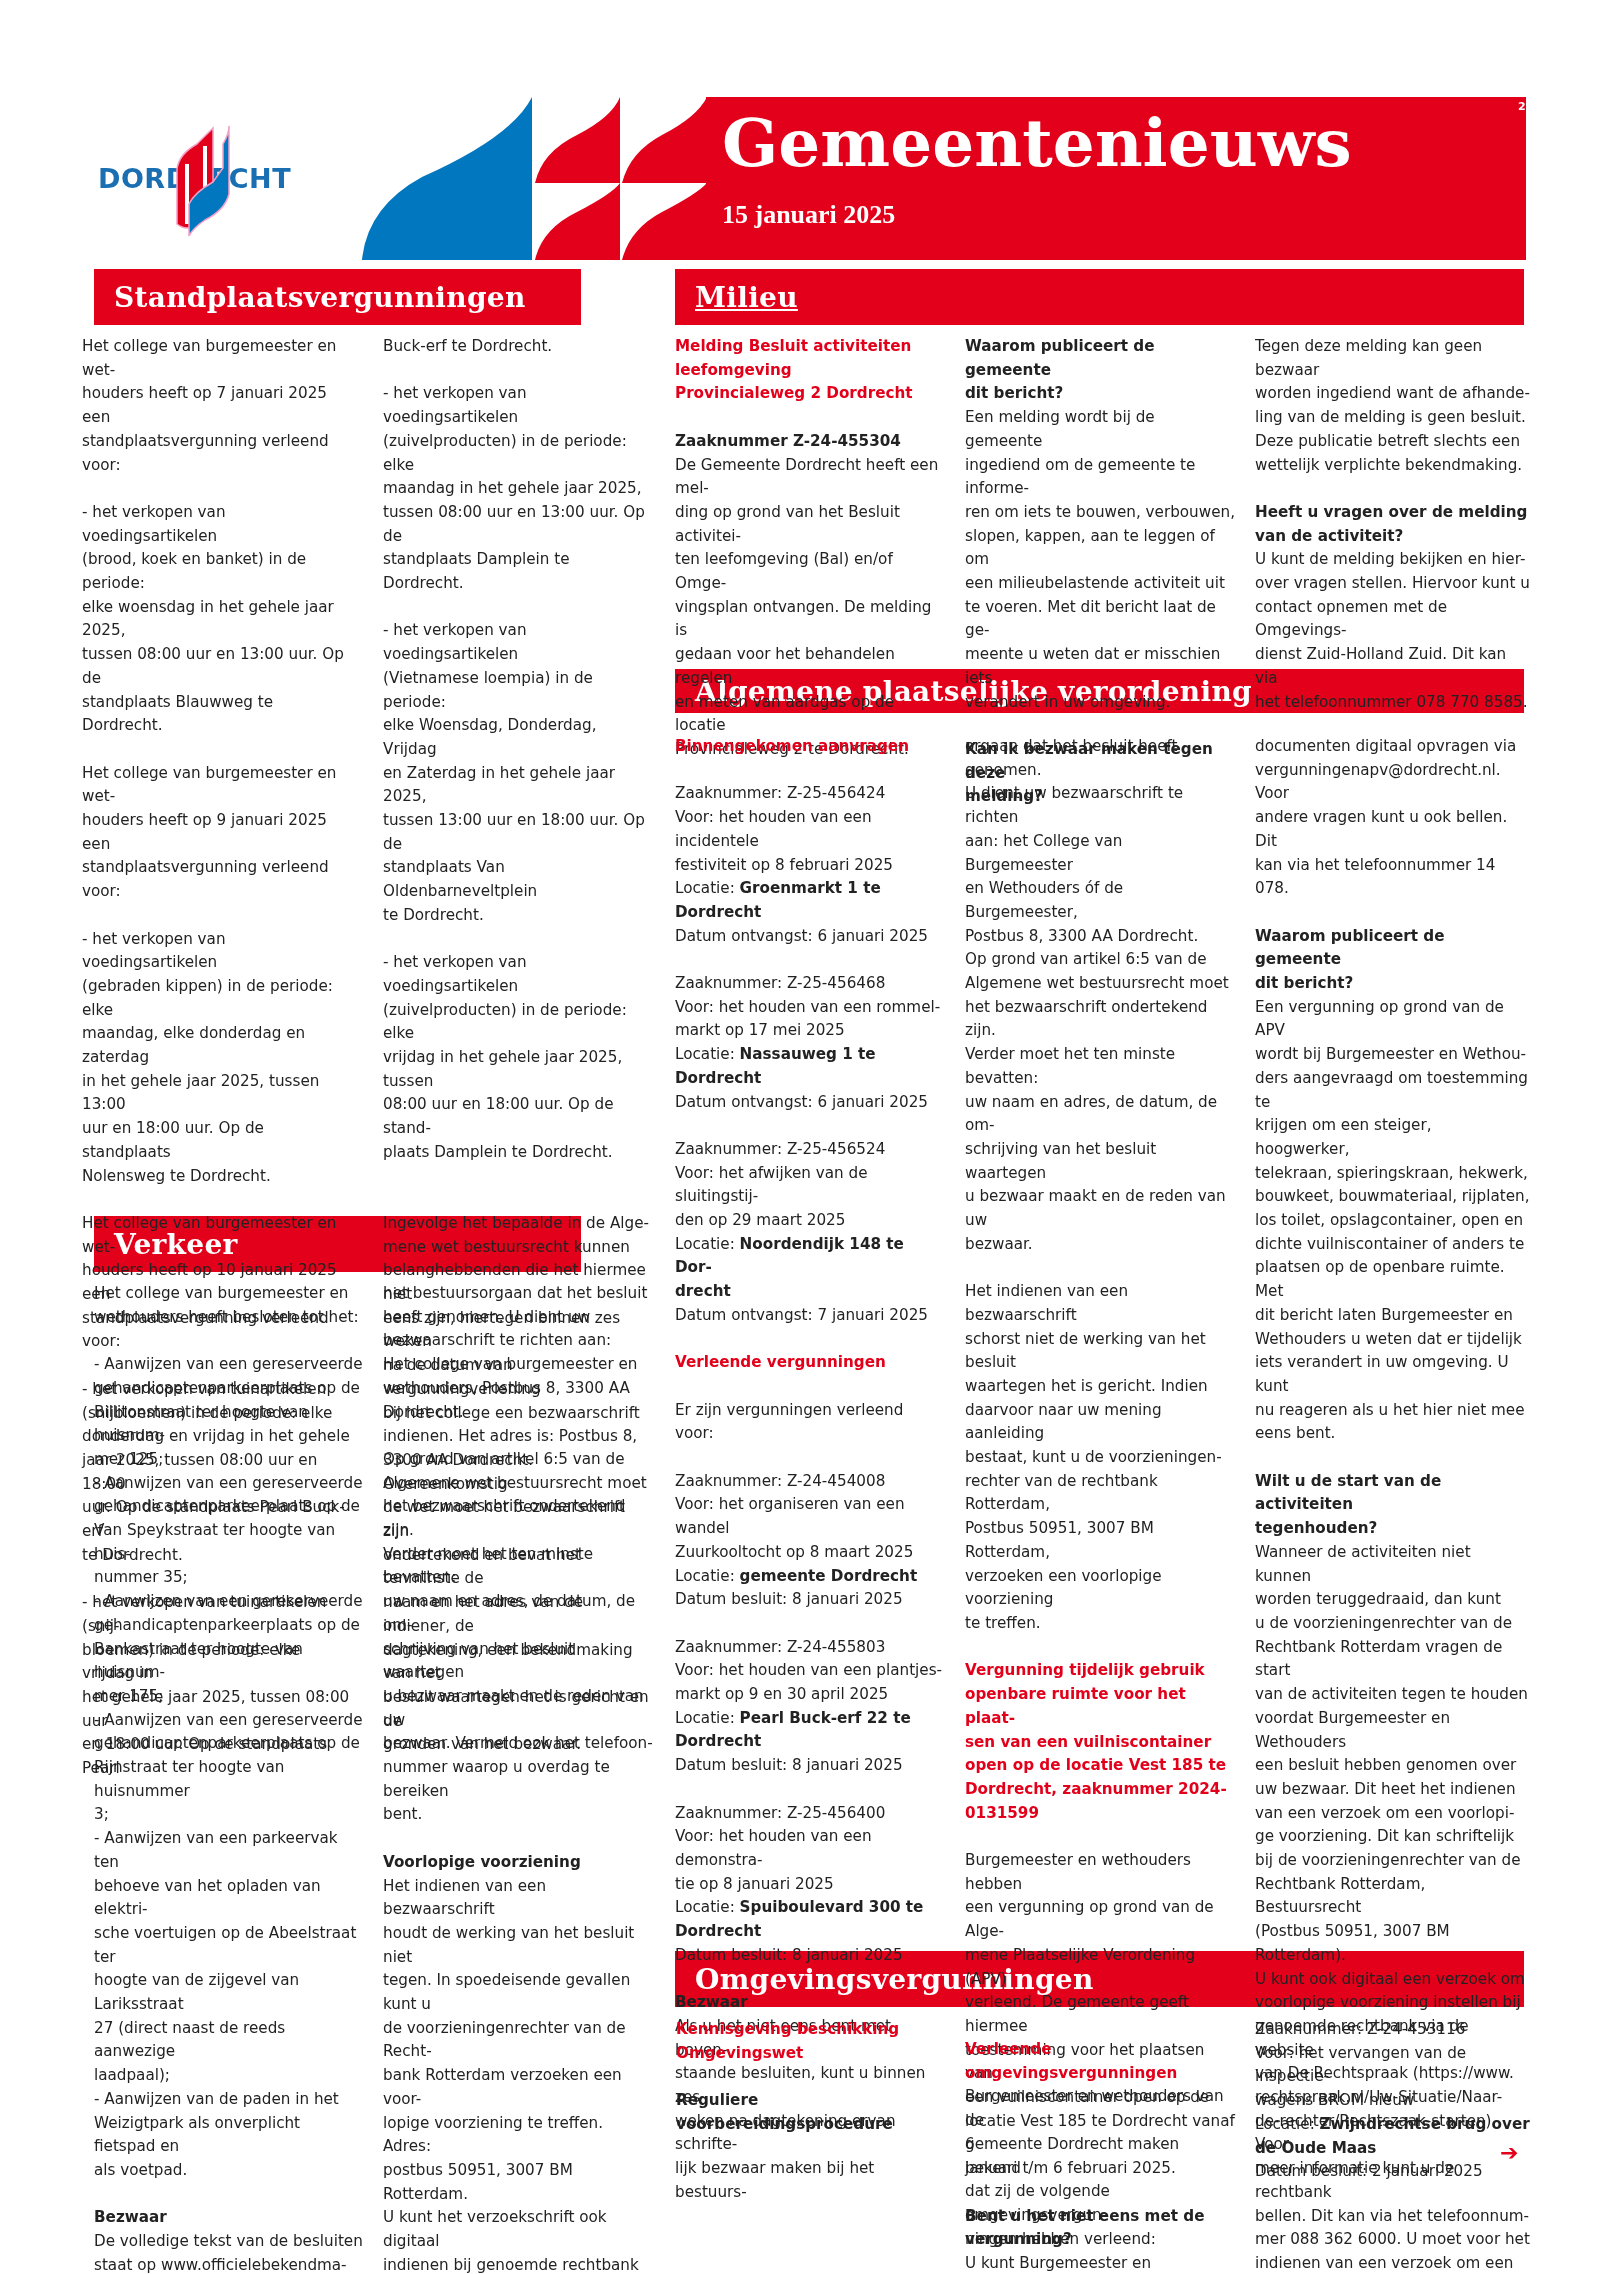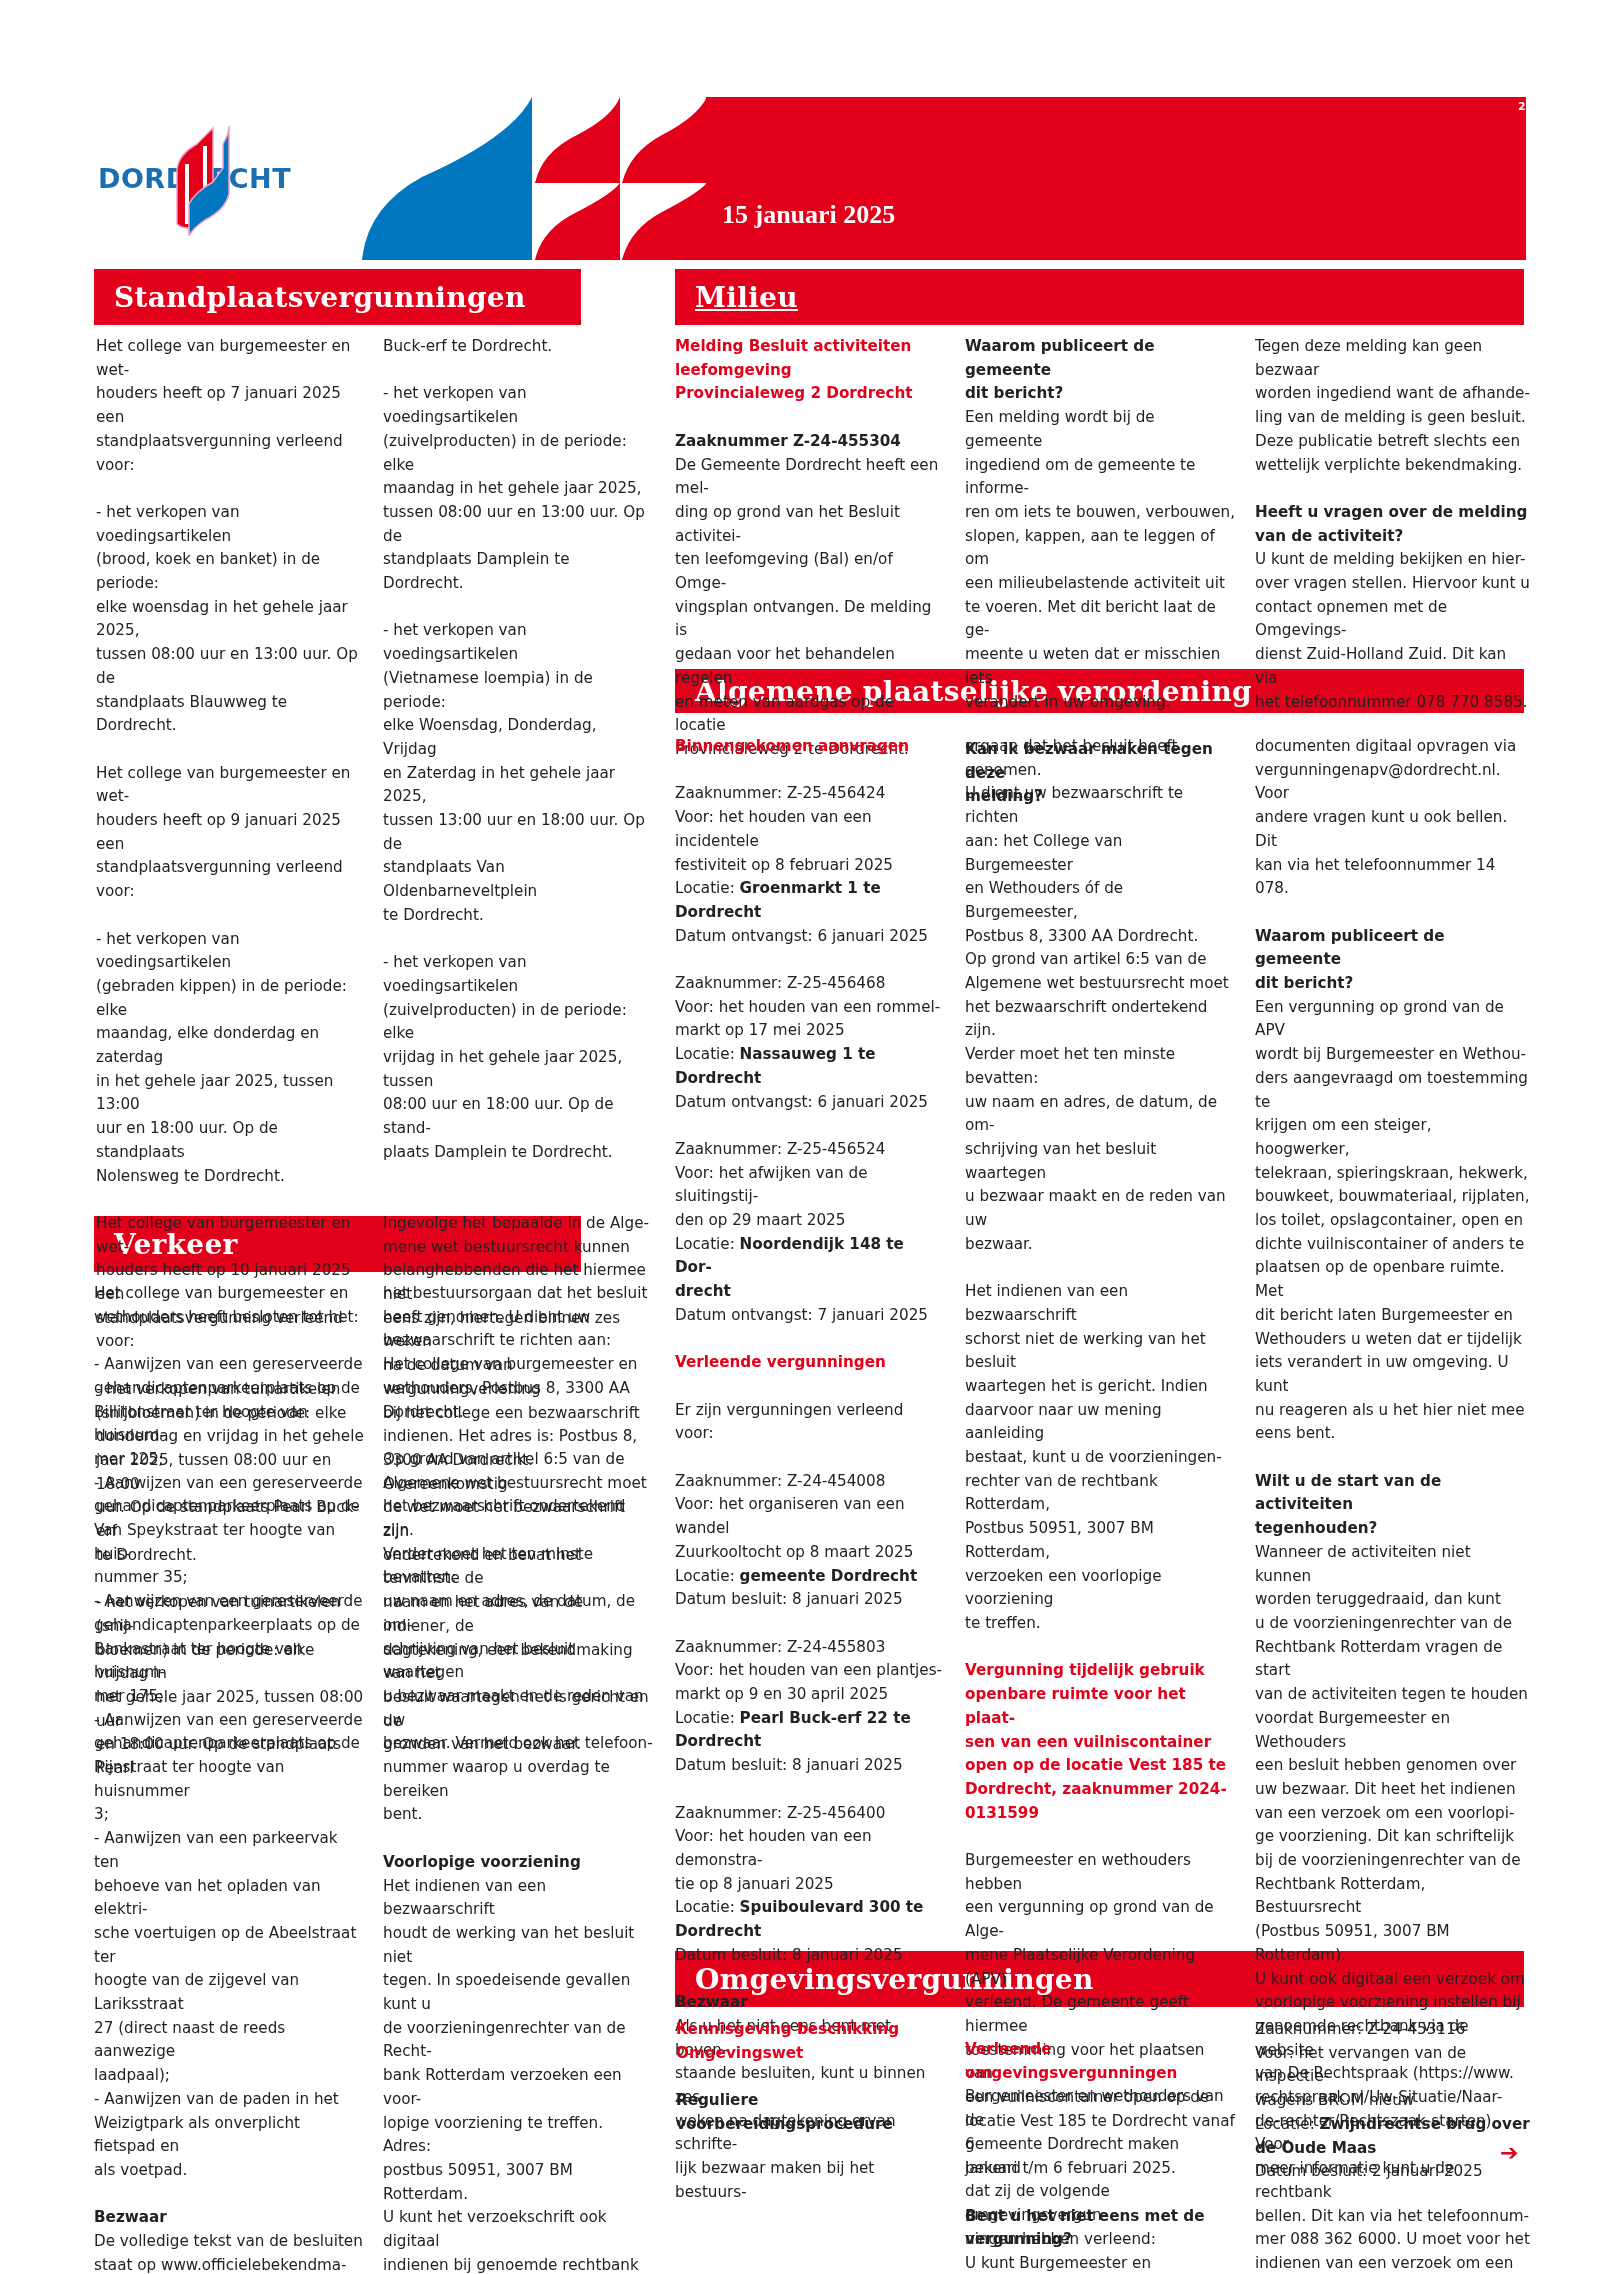--- a/index.html
+++ b/index.html
@@ -34,41 +34,42 @@
   </div>
 
   <svg class="abs" style="left:362px;top:97px;" width="370" height="163" viewBox="0 0 370 163">
     <path d="M0 163 Q5 110 60 80 Q150 40 170 0 L170 163 Z" fill="#0077be"></path>
     <path d="M173 86 Q180 55 215 38 Q250 20 258 0 L258 86 Z" fill="#e2001a"></path>
     <path d="M173 163 Q180 132 215 115 Q250 97 258 86 L258 163 Z" fill="#e2001a"></path>
     <path d="M260 86 Q268 55 300 38 Q335 20 345 0 L370 0 L370 86 Z" fill="#e2001a"></path>
     <path d="M260 163 Q268 132 300 115 Q335 97 345 86 L370 86 L370 163 Z" fill="#e2001a"></path>
   </svg>
   <div class="abs" style="left:706px;top:97px;width:820px;height:163px;background:#e2001a;"></div>
+  <div class="title">Gemeentenieuws</div>
   <div class="date">15 januari 2025</div>
   <div class="pagenum">2</div>
 </div>
 
 <div class="bar" style="left:94px;top:269px;width:487px;height:56px;">
     <span>Standplaatsvergunningen</span>
   </div>
 <div class="bar" style="left:675px;top:269px;width:849px;height:56px;text-decoration:underline;">
     <span>Milieu</span>
   </div>
 <div class="bar" style="left:675px;top:669px;width:849px;height:44px;">
     <span>Algemene plaatselijke verordening</span>
   </div>
 <div class="bar" style="left:94px;top:1216px;width:487px;height:56px;">
     <span>Verkeer</span>
   </div>
 <div class="bar" style="left:675px;top:1951px;width:849px;height:56px;">
     <span>Omgevingsvergunningen</span>
   </div>
 
-<div class="col" style="left:96px;top:335px;width:270px;">
+<div class="col" style="left:82px;top:335px;width:270px;">
     <p>Het college van burgemeester en wet-</p>
     <p>houders heeft op 7 januari 2025 een</p>
     <p>standplaatsvergunning verleend voor:</p>
     <p class="gap"></p>
     <p>- het verkopen van voedingsartikelen</p>
     <p>(brood, koek en banket) in de periode:</p>
     <p>elke woensdag in het gehele jaar 2025,</p>
     <p>tussen 08:00 uur en 13:00 uur. Op de</p>
     <p>standplaats Blauwweg te Dordrecht.</p>
     <p class="gap"></p>

